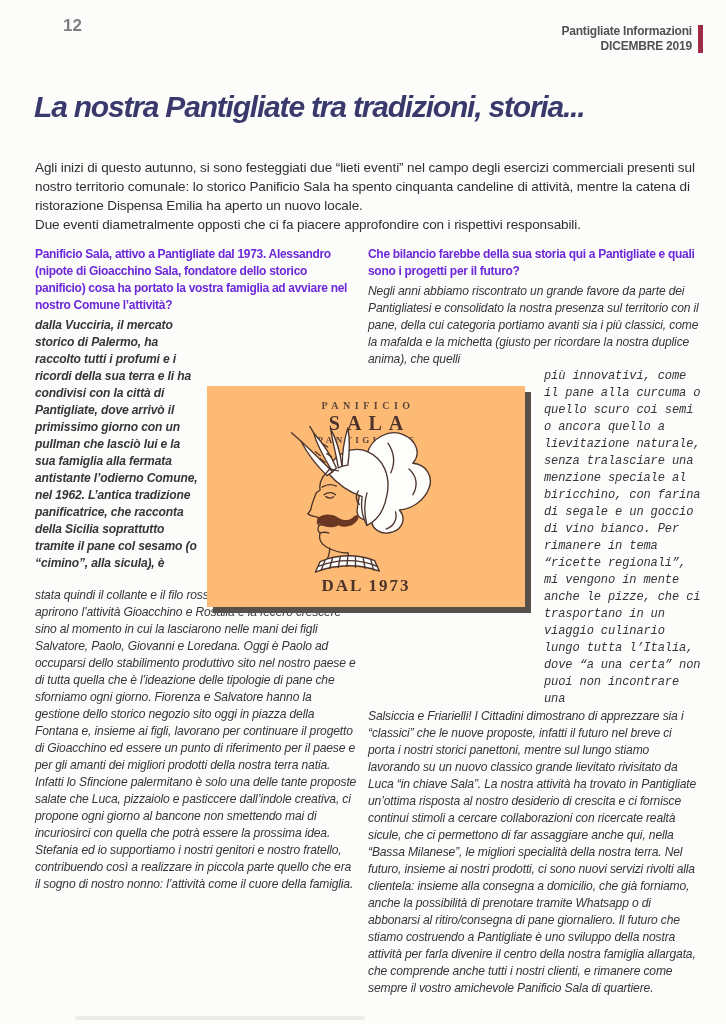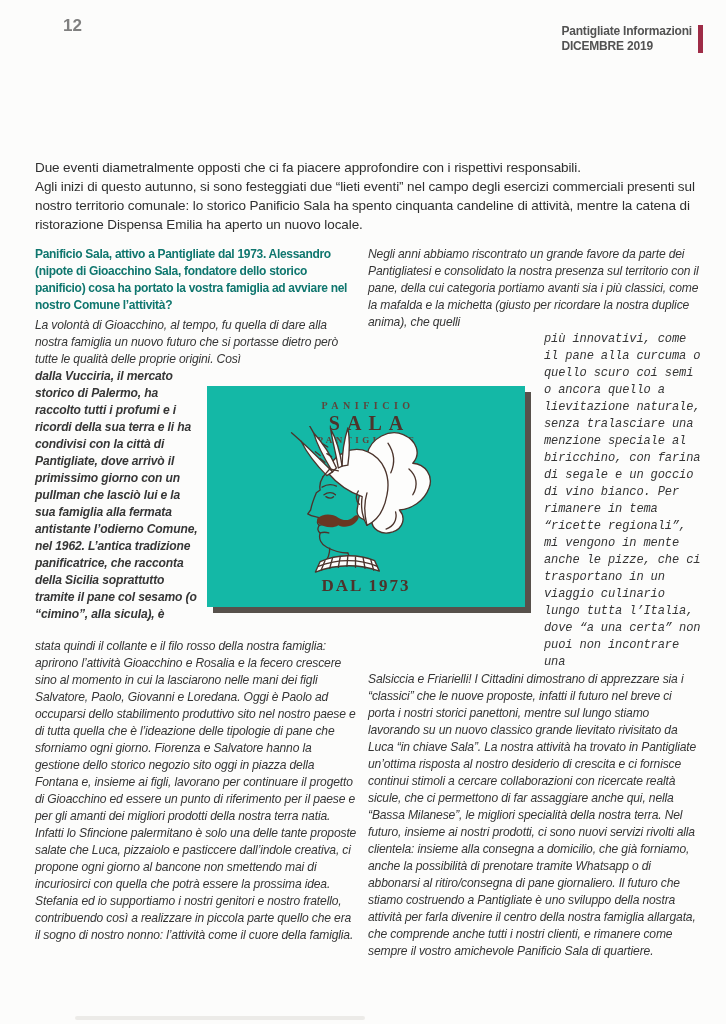--- a/index.html
+++ b/index.html
@@ -1,43 +1,43 @@
 <!DOCTYPE html>
 <html><head>
 <meta charset="utf-8">
 <style>
   html,body{margin:0;padding:0;}
   body{width:726px;height:1024px;overflow:hidden;background:#f4f3f1;}
   #page{position:relative;width:726px;height:1024px;background:#fcfcfb;
         font-family:"Liberation Sans",sans-serif;color:#333;}
   
   .page-number{position:absolute;left:35px;top:16px;font-size:17px;font-weight:600;color:#7f7f7f;margin-left:28px;}
-  .masthead{position:absolute;right:34px;top:24px;font-size:12px;
+  .masthead{position:absolute;right:34px;top:24px;text-align:right;font-size:12px;
             font-weight:700;color:#525252;line-height:15px;letter-spacing:-0.2px;}
   .masthead-bar{position:absolute;right:23px;top:25px;width:5px;height:28px;background:#9e2c47;}
   
   .article-title{position:absolute;left:34px;top:90px;width:670px;
                  font-size:30px;font-weight:800;font-style:italic;color:#3a396b;
                  letter-spacing:-1.2px;}
   
   .intro{position:absolute;left:35px;top:158px;width:670px;font-size:13.5px;
          line-height:19px;color:#2f2f2f;letter-spacing:-0.1px;}
   .intro p{margin:0;}
   
   .col{position:absolute;top:246px;font-size:12.1px;line-height:17px;color:#363636;}
   .col-left{left:35px;width:322px;}
   .col-right{left:368px;width:333px;}
-  .question{font-weight:700;font-style:normal;color:#0f766e;font-size:12px;
+  .question{font-weight:700;font-style:normal;color:#6d28d9;font-size:12px;
             letter-spacing:-0.3px;margin:0 0 3px 0;}
   .answer{font-style:italic;margin:0;letter-spacing:-0.15px;}
   .narrow-left{width:164px;min-height:270px;font-weight:bold;}
   .narrow-right{width:157px;margin-left:176px;min-height:283px;font-family:Liberation Mono, monospace;}
   
   .logo-card{position:absolute;left:207px;top:386px;width:318px;height:221px;
-             background:#14b8a6;box-shadow:6px 6px 0 #57514b;text-align:center;
+             background:#fdba74;box-shadow:6px 6px 0 #57514b;text-align:center;
              font-family:"Liberation Serif",serif;}
   .logo-top{margin-top:14px;font-size:10px;font-weight:700;letter-spacing:4.5px;
             padding-left:4px;color:#5d463c;}
   .logo-name{margin-top:1px;font-size:20px;font-weight:700;letter-spacing:7px;
              padding-left:7px;color:#4d332b;}
   .logo-sub{margin-top:0px;font-size:9px;font-weight:700;letter-spacing:3.5px;
             padding-left:3px;color:#5d463c;}
   .logo-art{position:absolute;left:50%;top:40px;transform:translateX(-50%);}
   .logo-since{position:absolute;left:0;right:0;bottom:11px;font-size:17px;font-weight:700;
               letter-spacing:2px;color:#4d332b;}
@@ -51,34 +51,35 @@
 <div id="page">
 
   <div class="page-number">12</div>
 
   <div class="masthead">
     <div>Pantigliate Informazioni</div>
     <div>DICEMBRE 2019</div>
   </div>
   <div class="masthead-bar"></div>
 
+  <h1 class="article-title" style="margin:0;">La nostra Pantigliate tra tradizioni, storia...</h1>
 
   <div class="intro">
+    <p>Agli inizi di questo autunno, si sono festeggiati due “lieti eventi” nel campo degli esercizi commerciali presenti sul nostro territorio comunale: lo storico Panificio Sala ha spento cinquanta candeline di attività, mentre la catena di ristorazione Dispensa Emilia ha aperto un nuovo locale.</p>
     <p>Due eventi diametralmente opposti che ci fa piacere approfondire con i rispettivi responsabili.</p>
-    <p>Agli inizi di questo autunno, si sono festeggiati due “lieti eventi” nel campo degli esercizi commerciali presenti sul nostro territorio comunale: lo storico Panificio Sala ha spento cinquanta candeline di attività, mentre la catena di ristorazione Dispensa Emilia ha aperto un nuovo locale.</p>
   </div>
 
   <div class="col col-left">
     <p class="question">Panificio Sala, attivo a Pantigliate dal 1973. Alessandro (nipote di Gioacchino Sala, fondatore dello storico panificio) cosa ha portato la vostra famiglia ad avviare nel nostro Comune l’attività?</p>
-    <p class="answer">La volontà di Gioacchino, al tempo, fu quella di dare alla nostra famiglia un nuovo futuro che si portasse dietro però tutte le qualità delle proprie origini. Così</p>
     <p class="answer narrow-left">dalla Vucciria, il mercato storico di Palermo, ha raccolto tutti i profumi e i ricordi della sua terra e li ha condivisi con la città di Pantigliate, dove arrivò il primissimo giorno con un pullman che lasciò lui e la sua famiglia alla fermata antistante l’odierno Comune, nel 1962. L’antica tradizione panificatrice, che racconta della Sicilia soprattutto tramite il pane col sesamo (o “cimino”, alla sicula), è</p>
     <p class="answer">stata quindi il collante e il filo rosso della nostra famiglia: aprirono l’attività Gioacchino e Rosalia e la fecero crescere sino al momento in cui la lasciarono nelle mani dei figli Salvatore, Paolo, Giovanni e Loredana. Oggi è Paolo ad occuparsi dello stabilimento produttivo sito nel nostro paese e di tutta quella che è l’ideazione delle tipologie di pane che sforniamo ogni giorno. Fiorenza e Salvatore hanno la gestione dello storico negozio sito oggi in piazza della Fontana e, insieme ai figli, lavorano per continuare il progetto di Gioacchino ed essere un punto di riferimento per il paese e per gli amanti dei migliori prodotti della nostra terra natia. Infatti lo Sfincione palermitano è solo una delle tante proposte salate che Luca, pizzaiolo e pasticcere dall’indole creativa, ci propone ogni giorno al bancone non smettendo mai di incuriosirci con quella che potrà essere la prossima idea. Stefania ed io supportiamo i nostri genitori e nostro fratello, contribuendo così a realizzare in piccola parte quello che era il sogno di nostro nonno: l’attività come il cuore della famiglia.</p>
   </div>
 
   <div class="col col-right">
+    <p class="question">Che bilancio farebbe della sua storia qui a Pantigliate e quali sono i progetti per il futuro?</p>
     <p class="answer">Negli anni abbiamo riscontrato un grande favore da parte dei Pantigliatesi e consolidato la nostra presenza sul territorio con il pane, della cui categoria portiamo avanti sia i più classici, come la mafalda e la michetta (giusto per ricordare la nostra duplice anima), che quelli</p>
     <p class="answer narrow-right">più innovativi, come il pane alla curcuma o quello scuro coi semi o ancora quello a lievitazione naturale, senza tralasciare una menzione speciale al biricchino, con farina di segale e un goccio di vino bianco. Per rimanere in tema “ricette regionali”, mi vengono in mente anche le pizze, che ci trasportano in un viaggio culinario lungo tutta l’Italia, dove “a una certa” non puoi non incontrare una</p>
     <p class="answer">Salsiccia e Friarielli! I Cittadini dimostrano di apprezzare sia i “classici” che le nuove proposte, infatti il futuro nel breve ci porta i nostri storici panettoni, mentre sul lungo stiamo lavorando su un nuovo classico grande lievitato rivisitato da Luca “in chiave Sala”. La nostra attività ha trovato in Pantigliate un’ottima risposta al nostro desiderio di crescita e ci fornisce continui stimoli a cercare collaborazioni con ricercate realtà sicule, che ci permettono di far assaggiare anche qui, nella “Bassa Milanese”, le migliori specialità della nostra terra. Nel futuro, insieme ai nostri prodotti, ci sono nuovi servizi rivolti alla clientela: insieme alla consegna a domicilio, che già forniamo, anche la possibilità di prenotare tramite Whatsapp o di abbonarsi al ritiro/consegna di pane giornaliero. Il futuro che stiamo costruendo a Pantigliate è uno sviluppo della nostra attività per farla divenire il centro della nostra famiglia allargata, che comprende anche tutti i nostri clienti, e rimanere come sempre il vostro amichevole Panificio Sala di quartiere.</p>
   </div>
 
   <div class="logo-card">
     <div class="logo-top">PANIFICIO</div>
     <div class="logo-name">SALA</div>
     <div class="logo-sub">PANTIGLIATE</div>
 

